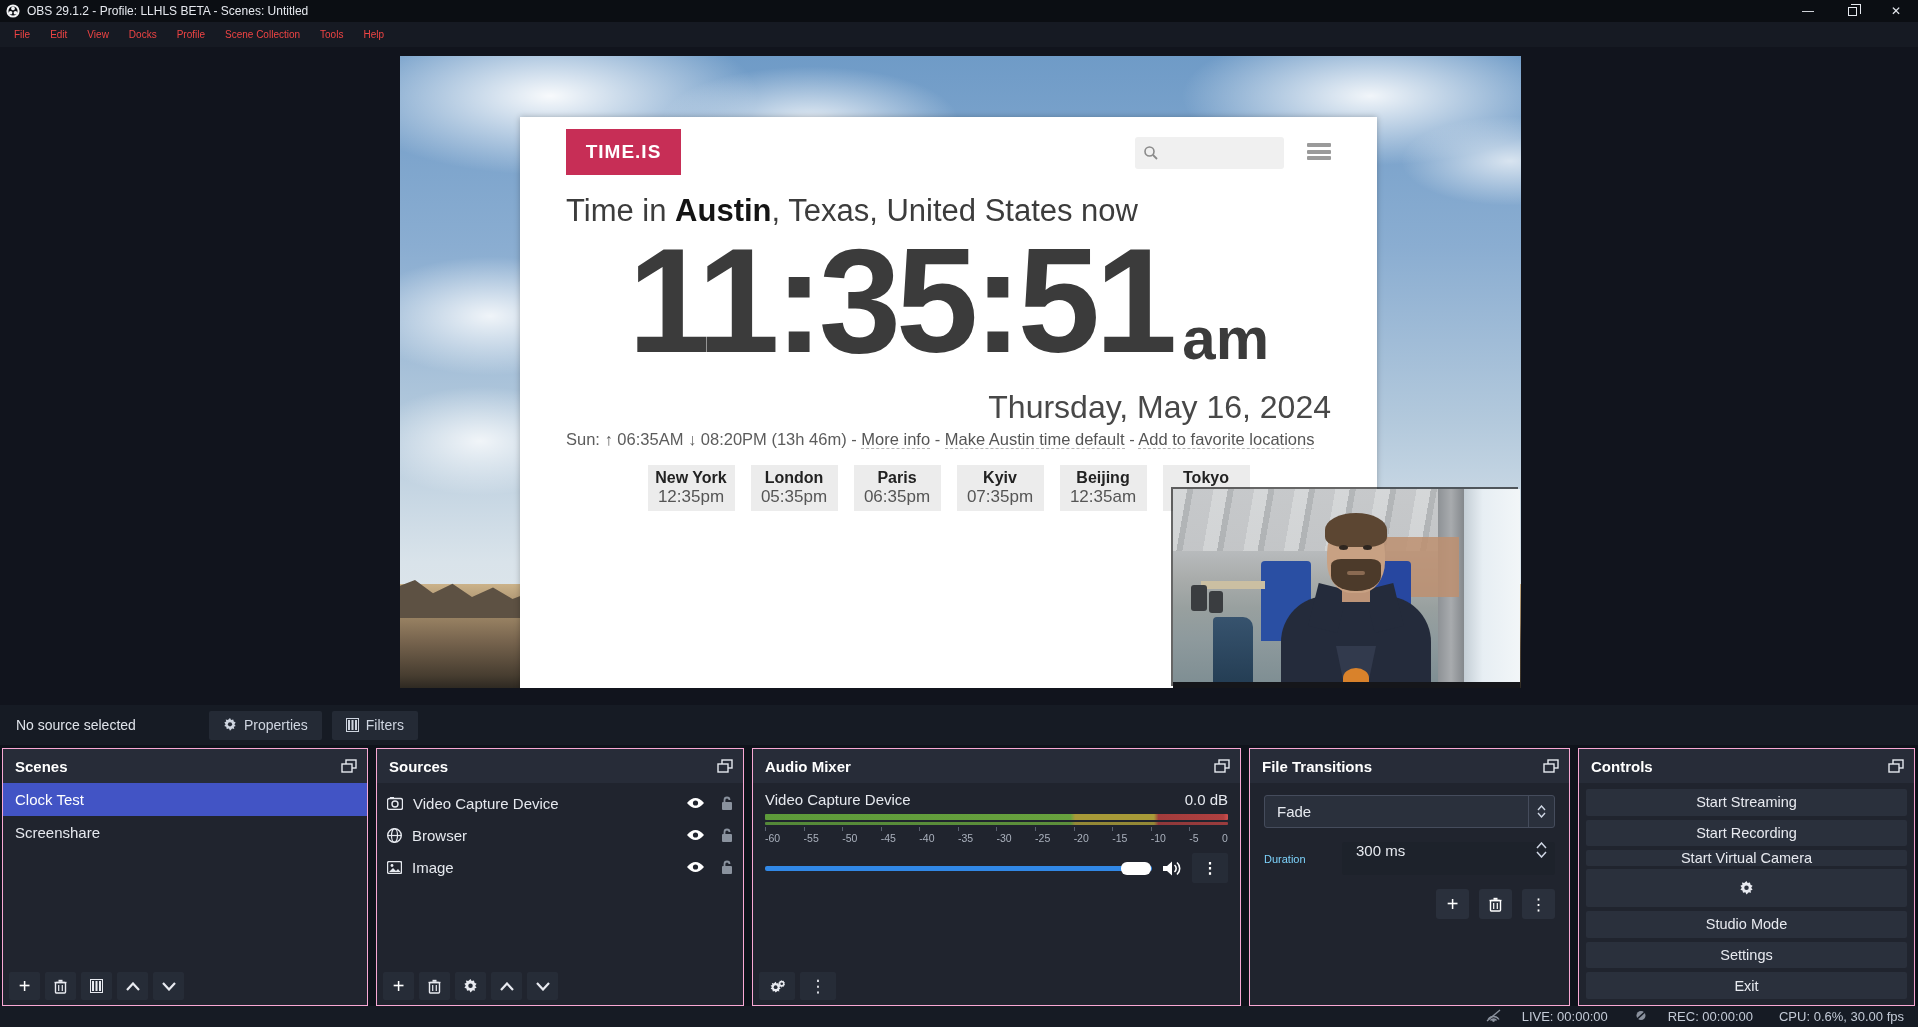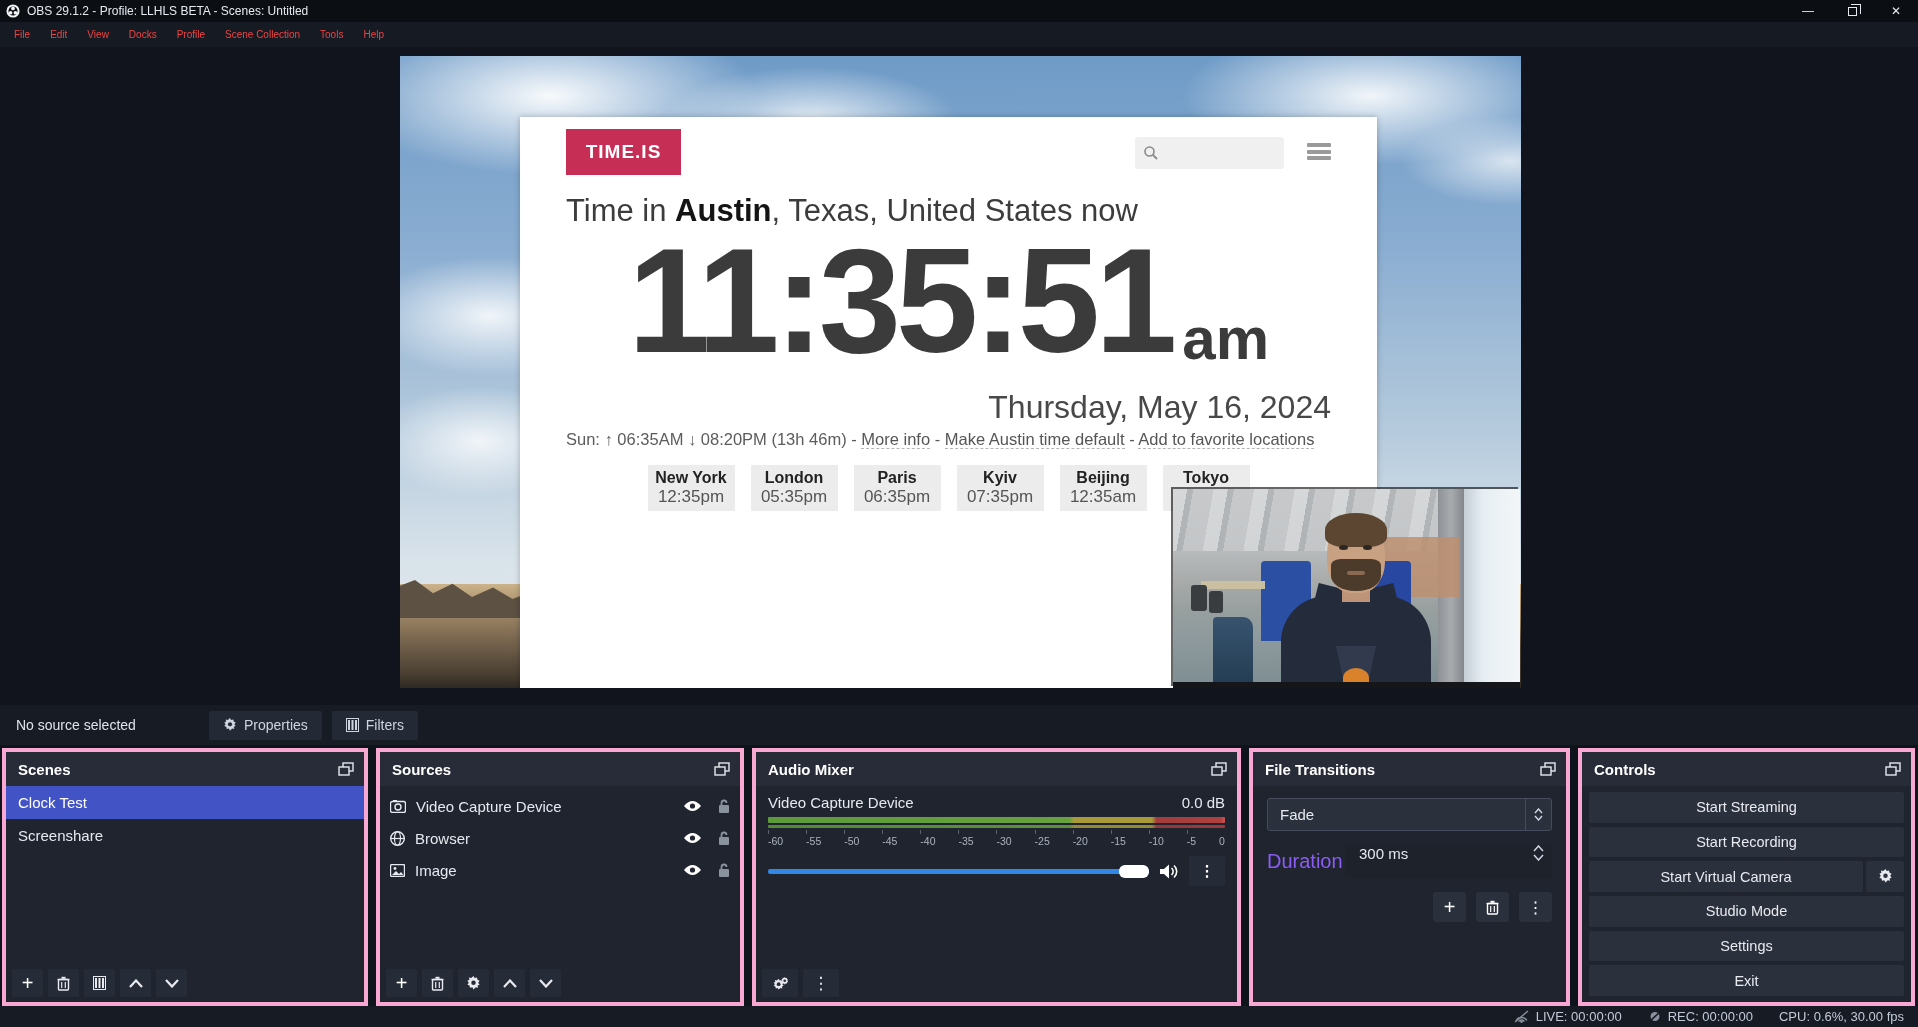--- a/index.html
+++ b/index.html
@@ -116,21 +116,21 @@
   .src-toolbar { position:absolute; top:705px; left:0; right:0; height:40px; background:#161b24;
                  display:flex; align-items:center; padding-left:16px; }
   .src-status { font-size:14px; color:#dfe3ea; width:193px; }
   .tb-btn { height:29px; background:#242a35; border:none; border-radius:2px; color:#cfd5e0;
             font-size:14px; display:flex; align-items:center; gap:7px; padding:0 14px; margin-right:10px;
             font-family:inherit; }
 
   
   .docks { position:absolute; top:748px; left:0; right:0; height:258px; display:flex; padding-left:2px; }
   .dock { background:#20242e; height:100%; display:flex; flex-direction:column; margin-right:8px;
-          border:4px solid #f9a8d4; }
+          border:1px solid #f9a8d4; }
   .dock-scenes { width:366px; } .dock-sources { width:368px; } .dock-mixer { width:489px; }
   .dock-trans { width:321px; } .dock-controls { width:337px; margin-right:0; }
   .dock-header { height:34px; background:#272c38; display:flex; align-items:center;
                  padding:0 10px 0 12px; flex:0 0 auto; }
   .dock-title { font-size:15px; font-weight:700; color:#ffffff; }
   .popout { margin-left:auto; }
   .dock-body { flex:1 1 auto; position:relative; overflow:hidden; }
   .dock-toolbar { height:38px; display:flex; align-items:center; padding:0 6px; gap:5px; flex:0 0 auto; }
   .icon-btn { width:31px; height:28px; background:#262c37; border:none; border-radius:2px; color:#e8eaf0;
               display:flex; align-items:center; justify-content:center; font-size:17px; font-family:inherit; }
@@ -161,41 +161,41 @@
               font-size:15px; font-weight:700; }
 
   
   .trans-body { padding:12px 14px; }
   .combo { height:33px; background:#2a303c; border:1px solid #454c5c; border-radius:3px;
            display:flex; align-items:center; font-size:15px; color:#e6e9ef; }
   .combo-label { padding-left:12px; }
   .combo-arrows { margin-left:auto; width:26px; height:100%; border-left:1px solid #454c5c;
            display:flex; flex-direction:column; align-items:center; justify-content:center; gap:1px; }
   .duration-row { display:flex; align-items:center; margin-top:14px; }
-  .dur-label { font-size:20px; color:#8b5cf6; width:78px; }
+  .dur-label { font-size:11px; color:#7dd3fc; width:78px; }
   .spinbox { flex:1; height:33px; background:#1d222b; border-radius:3px; display:flex; align-items:flex-start;
              font-size:15px; color:#e6e9ef; }
   .spin-val { padding-left:14px; }
   .spin-arrows { margin-left:auto; padding-right:8px; display:flex; flex-direction:column; gap:2px; }
   .trans-btnrow { display:flex; justify-content:flex-end; gap:10px; margin-top:14px; }
   .trans-btn { width:33px; height:30px; background:#2a303c; border:none; border-radius:3px; color:#fff;
                display:flex; align-items:center; justify-content:center; font-size:16px; font-family:inherit; }
 
   
   .controls-body { padding:6px 7px; display:flex; flex-direction:column; gap:4px; }
-  .ctrl-row { display:flex; gap:3px; }
+  .ctrl-row { display:flex; gap:3px;flex-direction:column; }
   .ctrl-btn { flex:1; height:31px; background:#2a303c; border:none; border-radius:2px; color:#e8eaf0;
               font-size:14.5px; font-family:inherit; }
   .ctrl-gear { flex:0 0 38px; display:flex; align-items:center; justify-content:center; }
 
   
   .statusbar { position:absolute; bottom:0; left:0; right:0; height:21px; background:#161b24;
                display:flex; align-items:center; justify-content:flex-end; gap:10px; padding-right:14px;
                font-size:13px; color:#c3cad6; }
-  .stat-group { display:flex; align-items:center; gap:6px; margin-left:16px; }
+  .stat-group { display:flex; align-items:flex-start; gap:20px; margin-left:16px; }
 
   .chev { display:block; }
   svg { display:block; }
 </style>
 </head>
 <body>
 
 <div class="app">
 
   <div class="titlebar">

